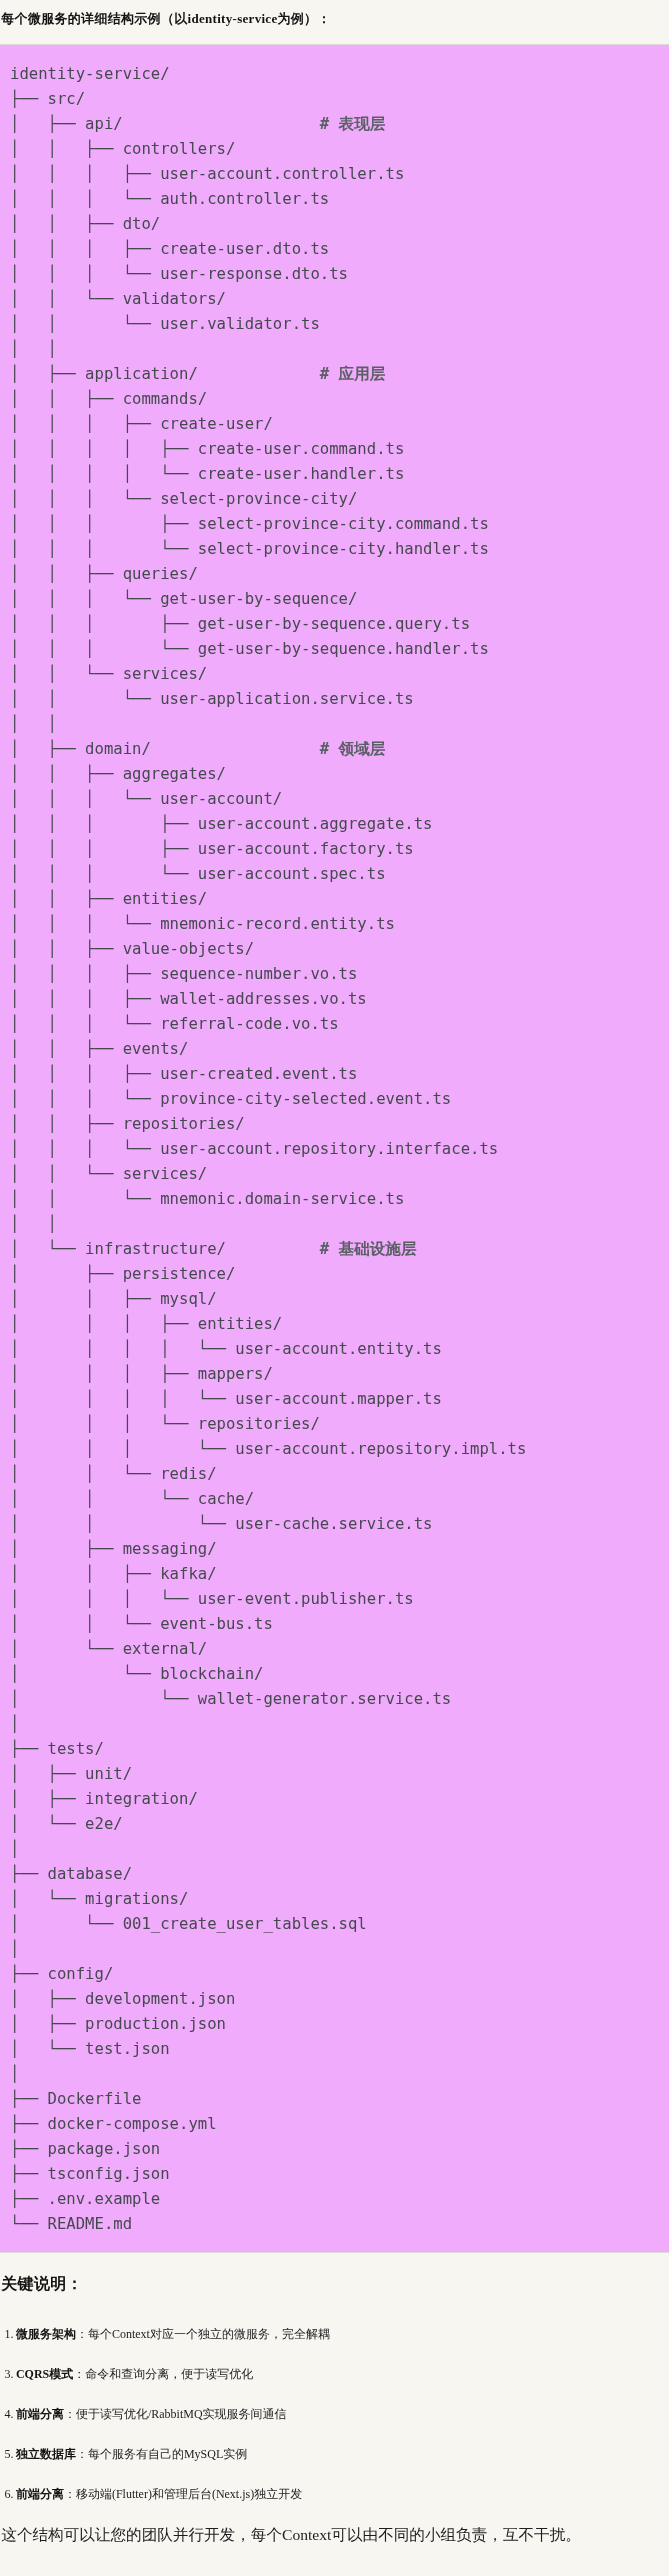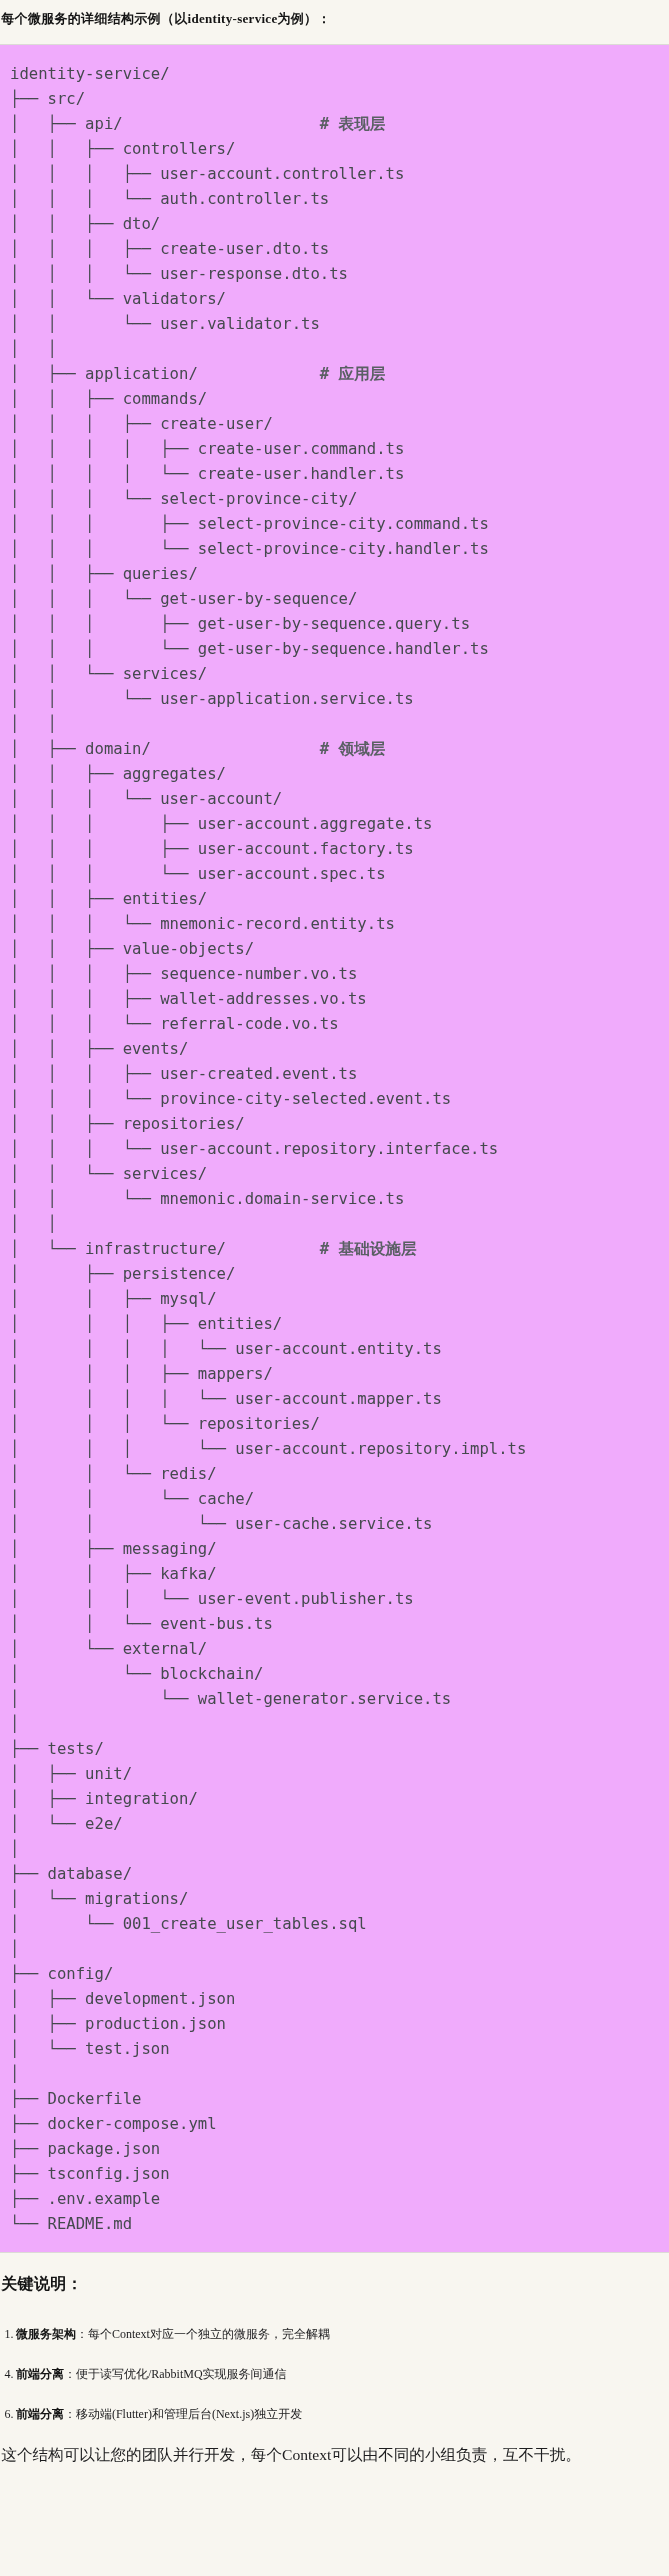--- a/index.html
+++ b/index.html
@@ -163,18 +163,20 @@
 ├── docker-compose.yml
 ├── package.json
 ├── tsconfig.json
 ├── .env.example
 └── README.md</pre>
 
 <h2 class="notes-heading">关键说明：</h2>
 
 <ol class="notes-list">
   <li><span class="num">1.</span><span class="label">微服务架构</span><span class="text">：每个Context对应一个独立的微服务，完全解耦</span></li>
+  <li><span class="num">3.</span><span class="label">CQRS模式</span><span class="text">：命令和查询分离，便于读写优化</span></li>
   <li><span class="num">4.</span><span class="label">前端分离</span><span class="text">：便于读写优化/RabbitMQ实现服务间通信</span></li>
+  <li><span class="num">5.</span><span class="label">独立数据库</span><span class="text">：每个服务有自己的MySQL实例</span></li>
   <li><span class="num">6.</span><span class="label">前端分离</span><span class="text">：移动端(Flutter)和管理后台(Next.js)独立开发</span></li>
 </ol>
 
 <p class="notes-footer">这个结构可以让您的团队并行开发，每个Context可以由不同的小组负责，互不干扰。</p>
 
 
 </body></html>

